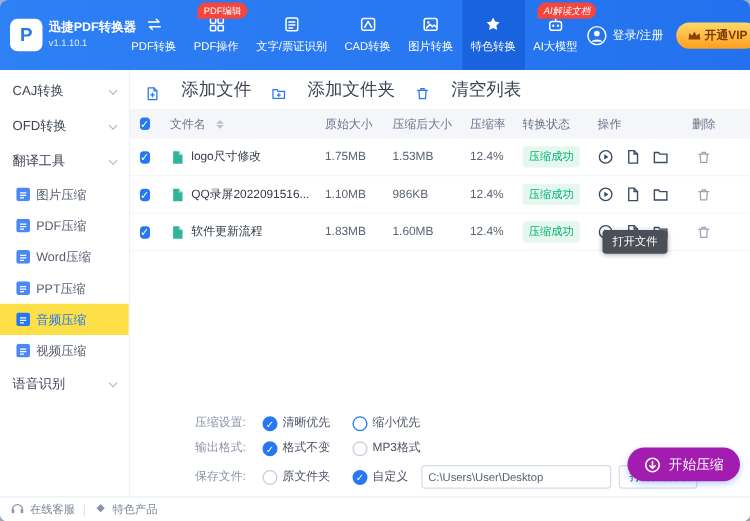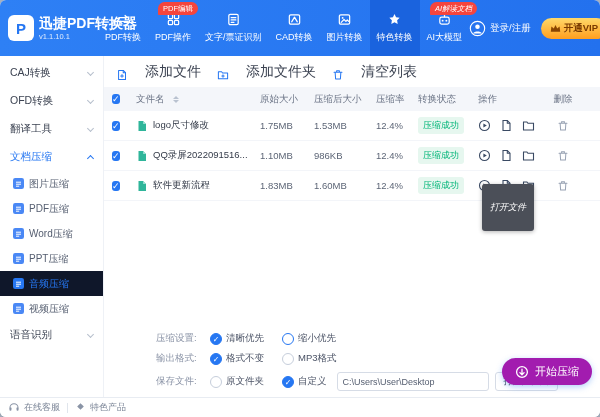--- a/index.html
+++ b/index.html
@@ -3,41 +3,41 @@
 <meta charset="utf-8">
 <style>
 *{margin:0;padding:0;box-sizing:border-box;font-family:"Liberation Sans","DejaVu Sans",sans-serif;}
 html,body{background:#aeb9c9;}
 .app{width:600px;height:417px;background:#fff;position:relative;overflow:hidden;border-radius:6px;box-shadow:0 2px 10px rgba(0,0,0,.25);}
 
 .topbar{height:56px;background:linear-gradient(90deg,#2e80f5,#2371ee);display:flex;align-items:stretch;color:#fff;position:relative;}
 .brand{display:flex;align-items:center;gap:5px;padding:0 8px;min-width:98px;}
 .logo{width:26px;height:26px;background:#fff;border-radius:6px;color:#2677f2;font-weight:bold;font-size:15px;display:flex;align-items:center;justify-content:center;flex:none;}
 .brand-text{line-height:1.25;}
-.app-name{font-size:14px;font-weight:bold;white-space:nowrap;}
+.app-name{font-size:10px;font-weight:bold;white-space:nowrap;}
 .app-version{font-size:7.5px;opacity:.85;}
 .nav{display:flex;}
 .nav-item{display:flex;flex-direction:column;align-items:center;justify-content:center;gap:4px;font-size:9px;white-space:nowrap;cursor:pointer;padding:0 7px;}
 .nav-item.active{background:#1a63de;}
 .nav-item svg{width:15px;height:15px;}
 .badge{position:absolute;top:2px;background:#f5453d;color:#fff;font-size:7.5px;line-height:1;padding:2.5px 5px;border-radius:7px 7px 7px 1px;white-space:nowrap;z-index:3;}
 .badge-pdf{left:158px;}
 .badge-ai{left:430px;font-style:italic;}
 .top-right{margin-left:auto;display:flex;align-items:center;gap:10px;padding-right:8px;}
 .login{display:flex;align-items:center;gap:4px;font-size:9.5px;cursor:pointer;white-space:nowrap;}
 .vip-btn{display:flex;align-items:center;gap:3px;background:linear-gradient(180deg,#ffd96a,#ff9e1f);color:#7a3b00;font-size:9.5px;font-weight:bold;padding:4px 9px;border-radius:11px;cursor:pointer;white-space:nowrap;}
 
 .body{display:flex;height:341px;}
 .sidebar{width:104px;flex:none;border-right:1px solid #eef1f6;padding-top:3px;overflow:hidden;background:#fff;}
 .side-group{display:flex;align-items:center;justify-content:space-between;padding:7px 10px;font-size:10.5px;color:#3c4352;cursor:pointer;white-space:nowrap;}
 .side-group.active-group{color:#2677f2;}
 .chev{width:5px;height:5px;border-right:1.3px solid #b6bfcc;border-bottom:1.3px solid #b6bfcc;transform:rotate(45deg);margin-top:-2px;flex:none;}
 .chev.up{transform:rotate(-135deg);margin-top:3px;border-color:#2677f2;}
 .side-sub{display:flex;align-items:center;gap:5px;padding:5.5px 8px 5.5px 13px;font-size:10px;color:#555e70;cursor:pointer;white-space:nowrap;}
-.side-sub.active{color:#2677f2;background:#0f172a;}
+.side-sub.active{color:#2677f2;background:#fde047;}
 .sub-ico{width:11px;height:11px;flex:none;}
 
 .main{flex:1;display:flex;flex-direction:column;position:relative;background:#fff;min-width:0;}
 .toolbar{display:flex;align-items:center;gap:16px;padding:7px 12px 6px;}
 .tool-btn{display:flex;align-items:flex-end;gap:17px;font-size:14px;color:#3c4352;cursor:pointer;white-space:nowrap;}
 .tool-btn svg{width:12px;height:12px;}
 .thead{display:flex;align-items:center;height:24px;background:#f4f6fa;font-size:9.5px;color:#6b7486;padding:0 8px;}
 .trow{display:flex;align-items:center;height:30px;border-bottom:1px solid #f3f5f9;font-size:9.5px;color:#333a48;padding:0 8px;position:relative;}
 .col-cb{width:24px;flex:none;}
 .col-name{width:124px;flex:none;display:flex;align-items:center;gap:5px;overflow:hidden;}
@@ -48,21 +48,21 @@
 .col-actions{width:72px;flex:none;display:flex;align-items:center;gap:9px;}
 .col-del{width:26px;flex:none;display:flex;justify-content:center;}
 .cb{width:12px;height:12px;border-radius:3px;background:#2677f2;color:#fff;font-size:9px;line-height:12px;text-align:center;cursor:pointer;}
 .sort{display:inline-flex;flex-direction:column;margin-left:3px;gap:1px;vertical-align:middle;}
 .sort i{display:block;width:0;height:0;border-left:3px solid transparent;border-right:3px solid transparent;}
 .sort .a{border-bottom:3.5px solid #b9c2d0;}
 .sort .d{border-top:3.5px solid #b9c2d0;}
 .muted{color:#5c6576;}
 .status-badge{display:inline-block;background:#e6f7ef;color:#00b578;font-size:9px;padding:2px 5px;border-radius:3px;}
 .act-ico{cursor:pointer;display:flex;}
-.tooltip{position:absolute;left:378px;top:13px;background:#4b4f58;color:#fff;font-size:9px;padding:17px 8px;border-radius:3px;z-index:5;box-shadow:0 1px 4px rgba(0,0,0,.3);white-space:nowrap;font-style:italic;}
+.tooltip{position:absolute;left:378px;top:13px;background:#4b4f58;color:#fff;font-size:9px;padding:3px 8px;border-radius:3px;z-index:5;box-shadow:0 1px 4px rgba(0,0,0,.3);white-space:nowrap;}
 .spacer{flex:1;}
 
 .settings{padding:2px 12px 6px;font-size:9.5px;color:#4a5265;}
 .set-row{display:flex;align-items:center;margin-top:7px;}
 .set-label{color:#8a93a6;width:54px;flex:none;margin-left:40px;}
 .radio{display:flex;align-items:center;gap:4px;margin-right:18px;cursor:pointer;white-space:nowrap;}
 .rdot{width:12px;height:12px;border-radius:50%;border:1px solid #c6cedb;background:#fff;flex:none;font-size:8px;line-height:11px;text-align:center;color:transparent;}
 .radio.checked .rdot{background:#2677f2;border-color:#2677f2;color:#fff;}
 .radio.ring .rdot{border-color:#2677f2;}
 .path-input{width:152px;height:19px;border:1px solid #d6dce6;border-radius:3px;font-size:9px;color:#555e70;padding:0 5px;margin-right:6px;background:#fff;}
@@ -172,24 +172,20 @@
         <span>CAJ转换</span>
         <span class="chev"></span>
       </div>
       <div class="side-group">
         <span>OFD转换</span>
         <span class="chev"></span>
       </div>
       <div class="side-group">
         <span>翻译工具</span>
         <span class="chev"></span>
-      </div>
-      <div class="side-group active-group">
-        <span>文档压缩</span>
-        <span class="chev up"></span>
       </div>
 
       <div class="side-sub">
         <svg class="sub-ico" viewBox="0 0 11 11">
             <rect width="11" height="11" rx="2.2" fill="#4a88f5"></rect>
             <path d="M3 4.2h5M3 6.2h5M3 8.2h3.2" stroke="#fff" stroke-width="1"></path>
           </svg>
         <span>图片压缩</span>
       </div>
       <div class="side-sub">

